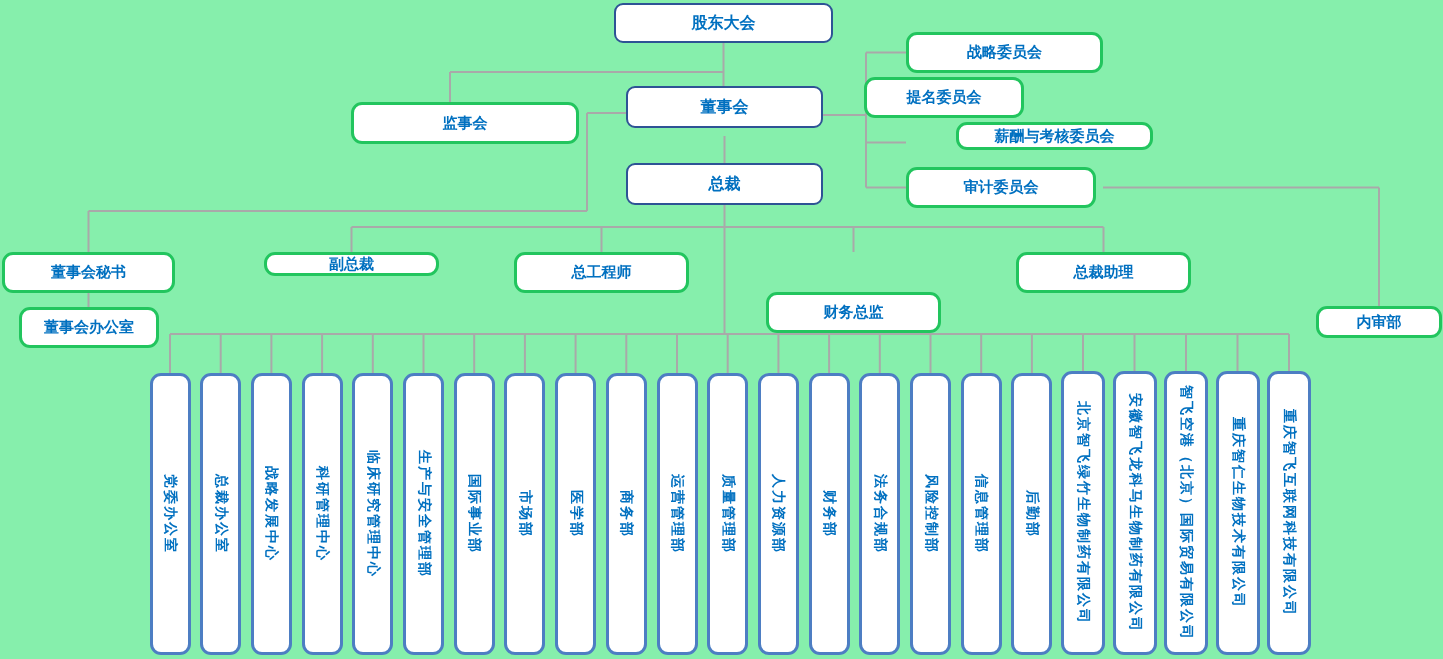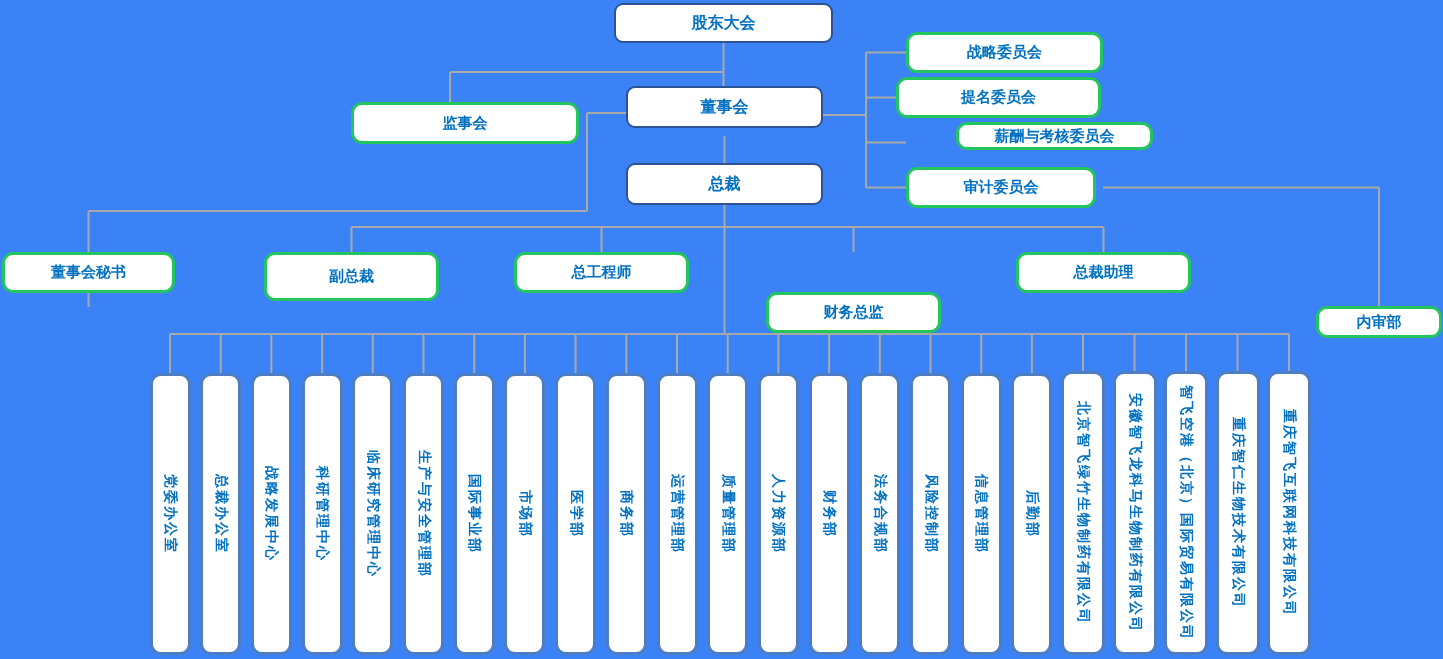--- a/index.html
+++ b/index.html
@@ -1,18 +1,18 @@
 <!DOCTYPE html>
 <html><head>
 <meta charset="utf-8">
 <style>
   html,body { margin:0; padding:0; background:#ffffff; }
   #canvas {
     position:relative; width:1443px; height:659px;
-    background:#3b82f6; overflow:hidden;
+    background:#86efac; overflow:hidden;
     font-family:"Liberation Sans", sans-serif;
   }
   #connectors { position:absolute; left:0; top:0; z-index:0; }
   .box {
     position:absolute; z-index:1; box-sizing:border-box;
     display:flex; align-items:center; justify-content:center;
     background:#ffffff; color:#0070C0; font-weight:bold; text-align:center;
   }
   .lvl1 { border:2px solid #2E5395; border-radius:9px;  font-size:16px; }
   .lvl2 { border:3px solid #22c55e; border-radius:11px; font-size:15px; }
@@ -90,36 +90,39 @@
   </div>
   <div class="box lvl1" id="board">
     <span class="lbl">董事会</span>
   </div>
   <div class="box lvl1" id="president">
     <span class="lbl">总裁</span>
   </div>
   <div class="box lvl2" id="secretary">
     <span class="lbl">董事会秘书</span>
   </div>
+  <div class="box lvl2" id="boardOffice">
+    <span class="lbl">董事会办公室</span>
+  </div>
   <div class="box lvl2" id="internalAudit">
     <span class="lbl">内审部</span>
   </div>
 <div class="box lvl2" style="left: 906px; top: 32px; width: 197px; height: 41px;">
       <span class="lbl">战略委员会</span>
     </div>
-    <div class="box lvl2" style="left: 896px; top: 77px; width: 205px; height: 41px; text-align: right;">
+    <div class="box lvl2" style="left: 864px; top: 77px; width: 160px; height: 41px; text-align: right;">
       <span class="lbl">提名委员会</span>
     </div>
     <div class="box lvl2" style="left: 956px; top: 122px; width: 197px; height: 28px;">
       <span class="lbl">薪酬与考核委员会</span>
     </div>
     <div class="box lvl2" style="left: 906px; top: 167px; width: 190px; height: 41px;">
       <span class="lbl">审计委员会</span>
     </div>
-    <div class="box lvl2" style="left: 264px; top: 252px; width: 175px; height: 49px; text-align: center;">
+    <div class="box lvl2" style="left: 264px; top: 252px; width: 175px; height: 24px; text-align: center;">
       <span class="lbl">副总裁</span>
     </div>
     <div class="box lvl2" style="left: 514px; top: 252px; width: 175px; height: 41px;">
       <span class="lbl">总工程师</span>
     </div>
     <div class="box lvl2" style="left: 766px; top: 252px; width: 175px; height: 41px; margin-top: 40px;">
       <span class="lbl">财务总监</span>
     </div>
     <div class="box lvl2" style="left: 1016px; top: 252px; width: 175px; height: 41px;">
       <span class="lbl">总裁助理</span>

